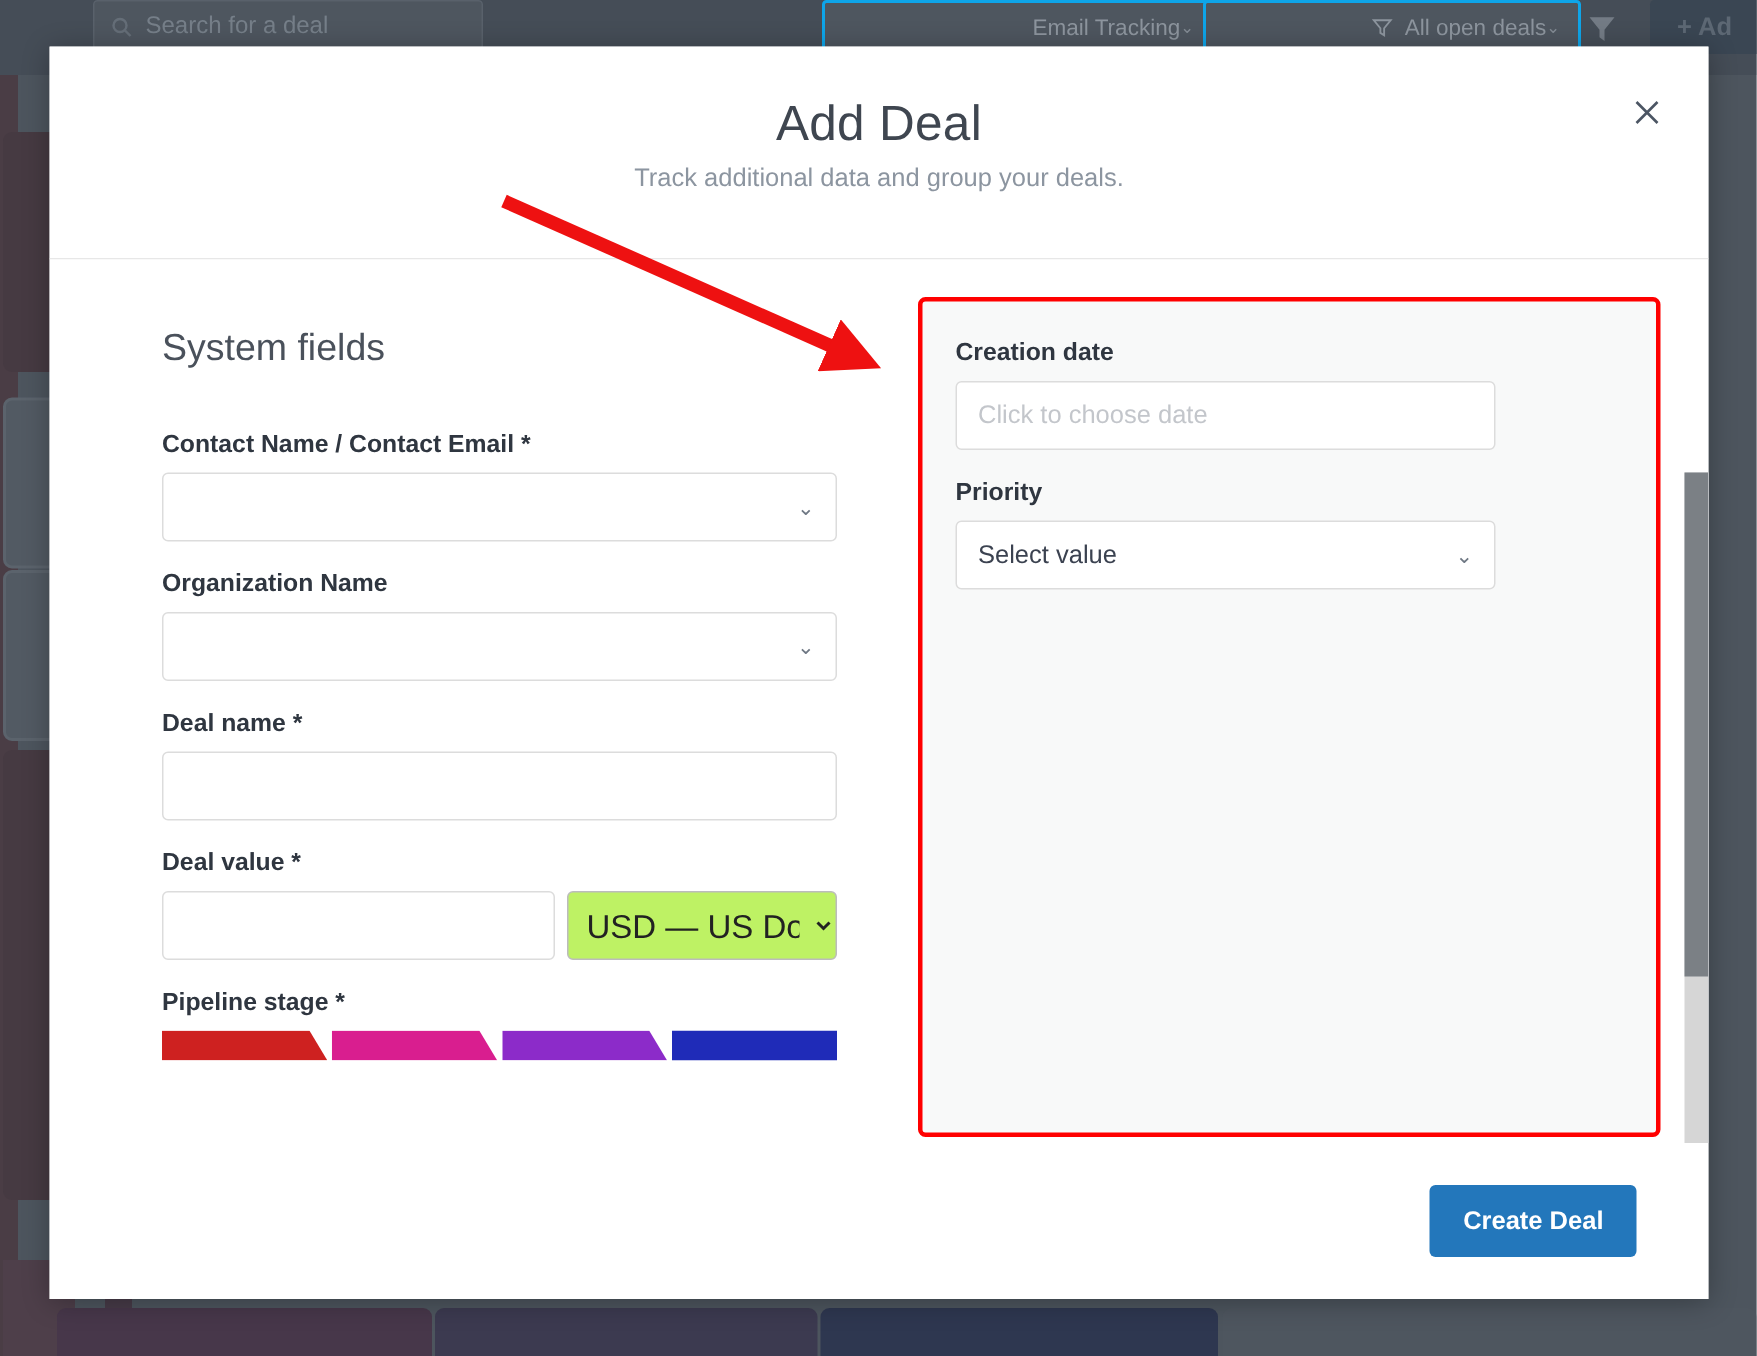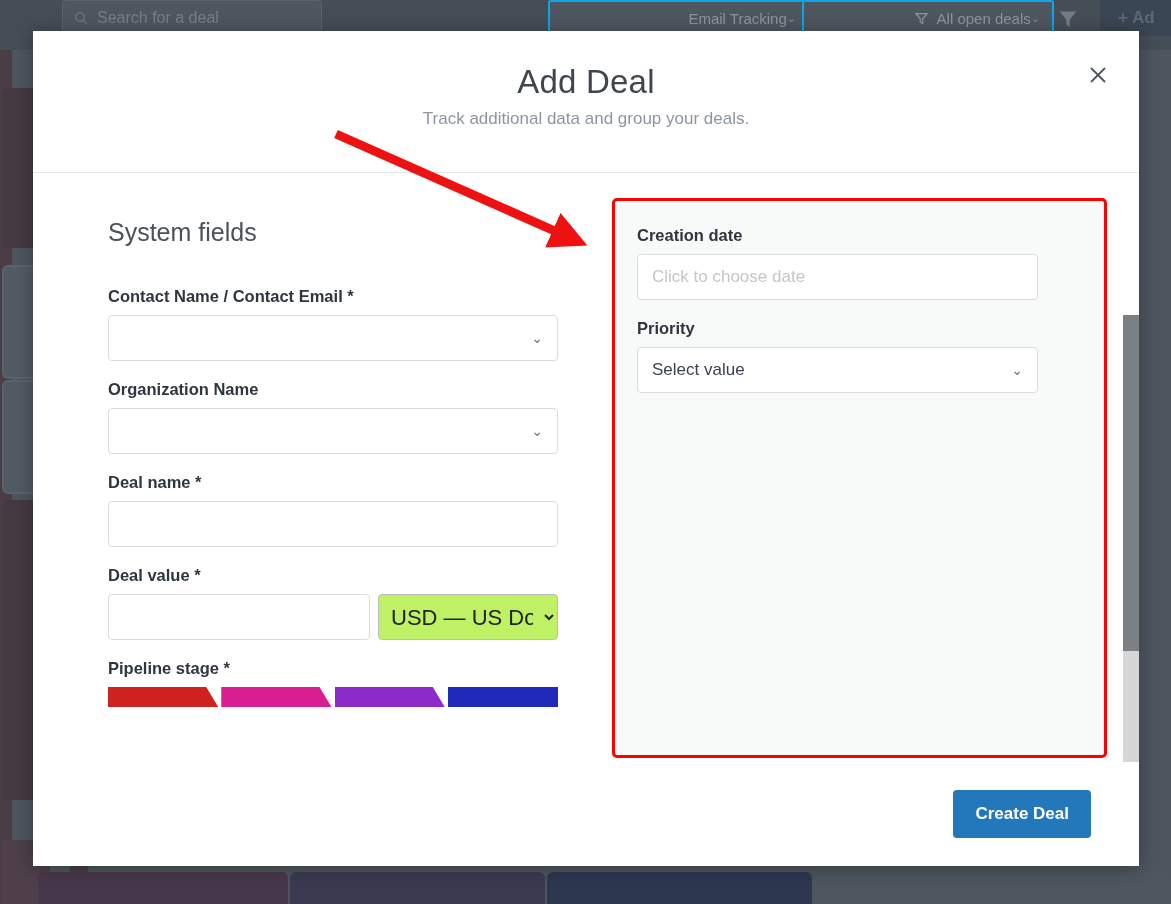--- a/index.html
+++ b/index.html
@@ -242,21 +242,21 @@
   #custom-panel {
     position: relative;
     background: #f8f9f9;
     border: 3px solid #ff0000;
     border-radius: 5px;
     padding: 25px 25px 25px 22px;
     box-sizing: border-box;
     height: 560px;
     width: 495px;
   }
-  #custom-panel .input-box { width: 401px; }
+  #custom-panel .input-box { width: 360px; }
   #notes-box { height: 52px; }
 
   #modal-footer {
     height: 104px;
     background: #fff;
     display: flex;
     align-items: center;
     justify-content: flex-end;
     padding-right: 48px;
     box-sizing: border-box;

